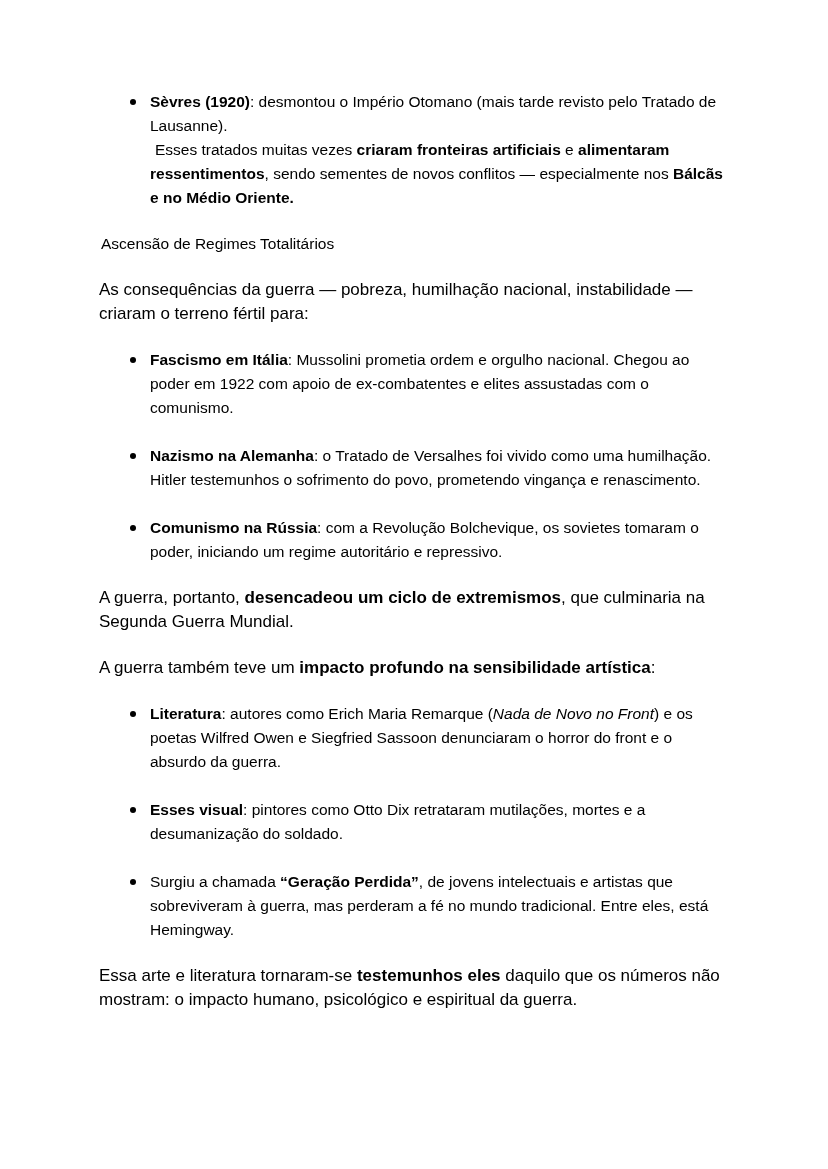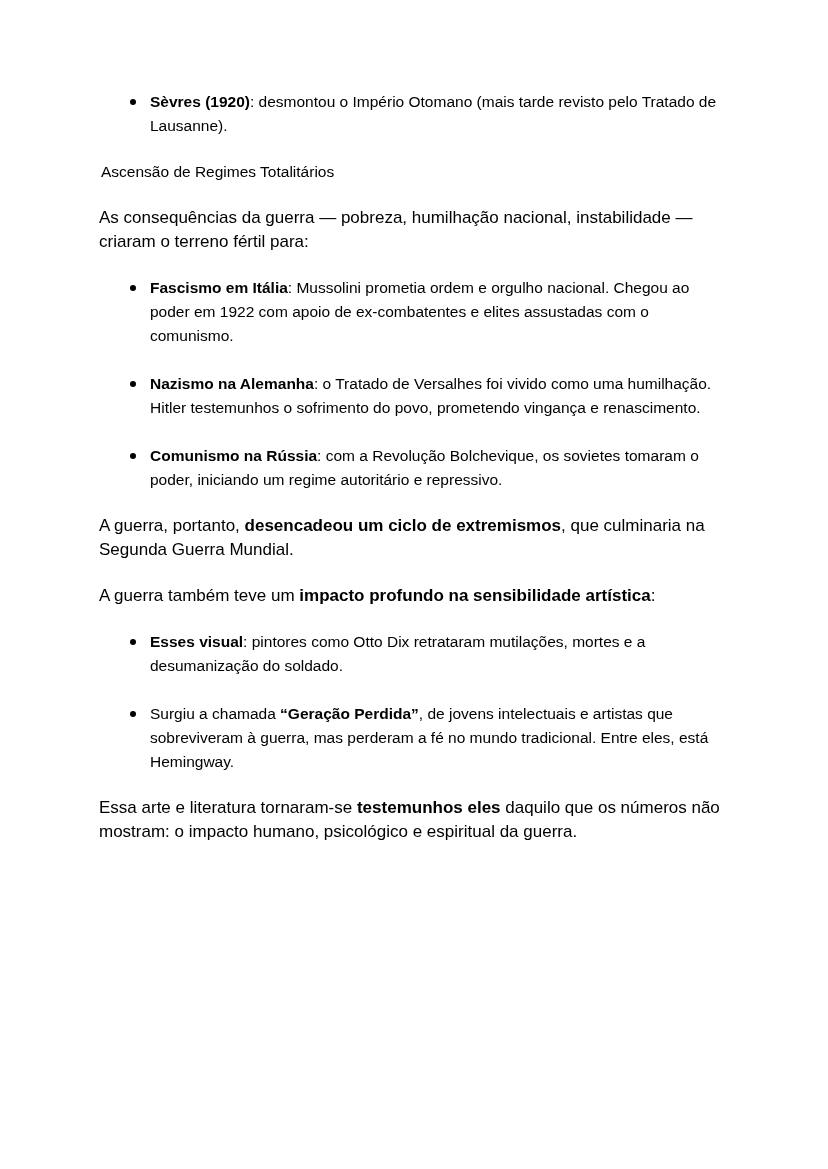--- a/index.html
+++ b/index.html
@@ -78,20 +78,21 @@
 <body>
 
 <div class="page">
   <div class="doc-body">
 
     <div class="block">
       <ul class="bullets">
         <li>
           <span class="bullet-dot"></span>
           <b>Sèvres (1920)</b><span>: desmontou o Império Otomano (mais tarde revisto pelo Tratado de Lausanne).</span>
+          <span class="continuation"><span>Esses tratados muitas vezes </span><b>criaram fronteiras artificiais</b><span> e </span><b>alimentaram ressentimentos</b><span>, sendo sementes de novos conflitos — especialmente nos </span><b>Bálcãs e no Médio Oriente.</b></span>
         </li>
       </ul>
     </div>
 
     <div class="block">
       <h3 class="heading">Ascensão de Regimes Totalitários</h3>
     </div>
 
     <div class="block">
       <p class="para">As consequências da guerra — pobreza, humilhação nacional, instabilidade — criaram o terreno fértil para:</p>
@@ -120,20 +121,24 @@
 
 
     <div class="block">
       <p class="para"><span>A guerra também teve um </span><b>impacto profundo na sensibilidade artística</b><span>:</span></p>
     </div>
 
     <div class="block">
       <ul class="bullets spaced">
         <li>
           <span class="bullet-dot"></span>
+          <b>Literatura</b><span>: autores como Erich Maria Remarque (</span><i>Nada de Novo no Front</i><span>) e os poetas Wilfred Owen e Siegfried Sassoon denunciaram o horror do front e o absurdo da guerra.</span>
+        </li>
+        <li>
+          <span class="bullet-dot"></span>
           <b>Esses visual</b><span>: pintores como Otto Dix retrataram mutilações, mortes e a desumanização do soldado.</span>
         </li>
         <li>
           <span class="bullet-dot"></span>
           <span>Surgiu a chamada </span><b>“Geração Perdida”</b><span>, de jovens intelectuais e artistas que sobreviveram à guerra, mas perderam a fé no mundo tradicional. Entre eles, está Hemingway.</span>
         </li>
       </ul>
     </div>
 
     <div class="block">

